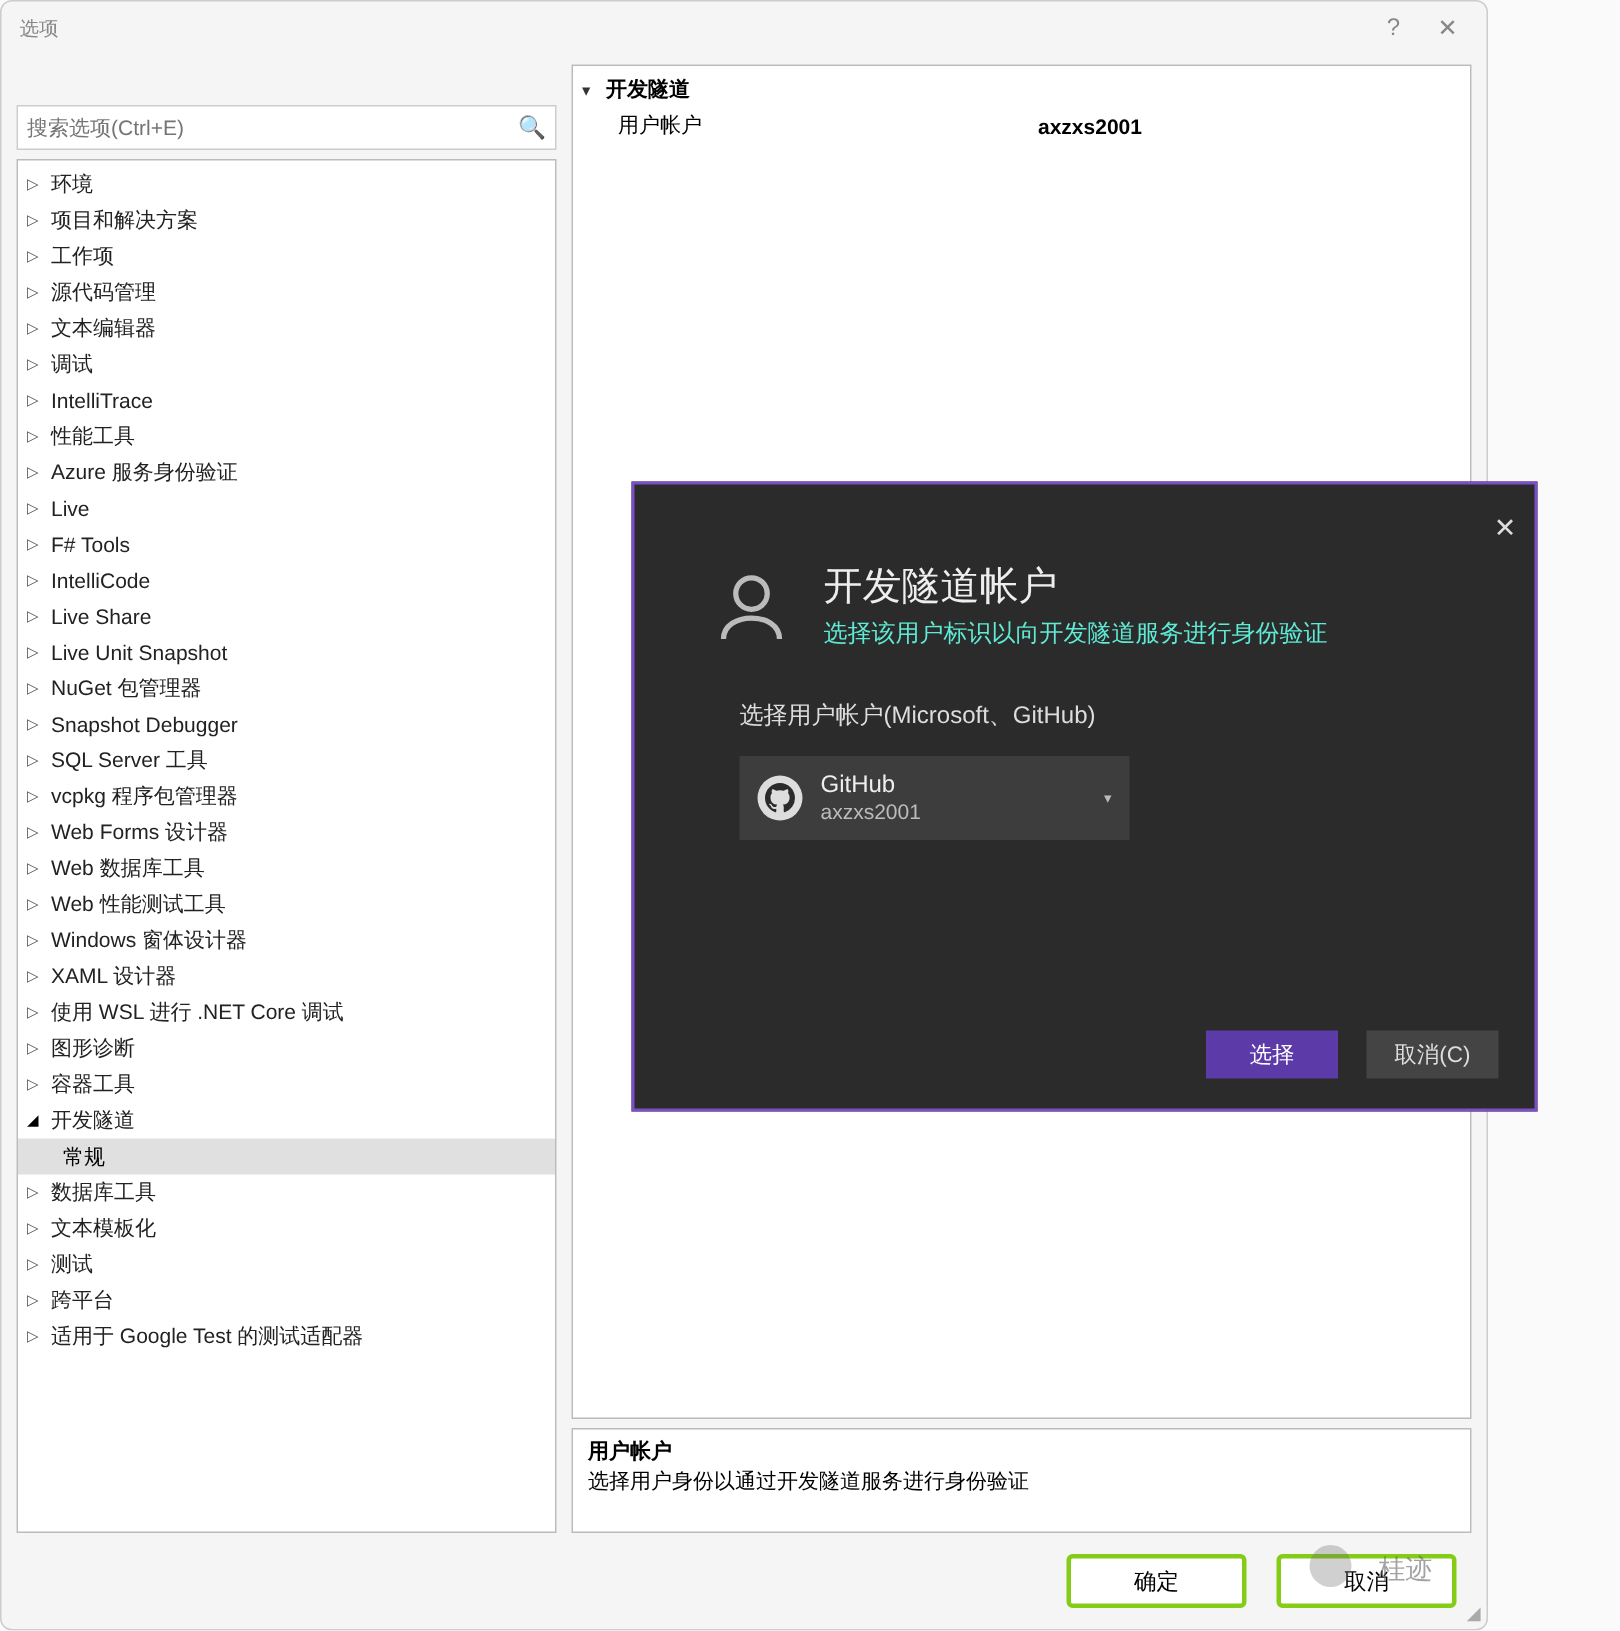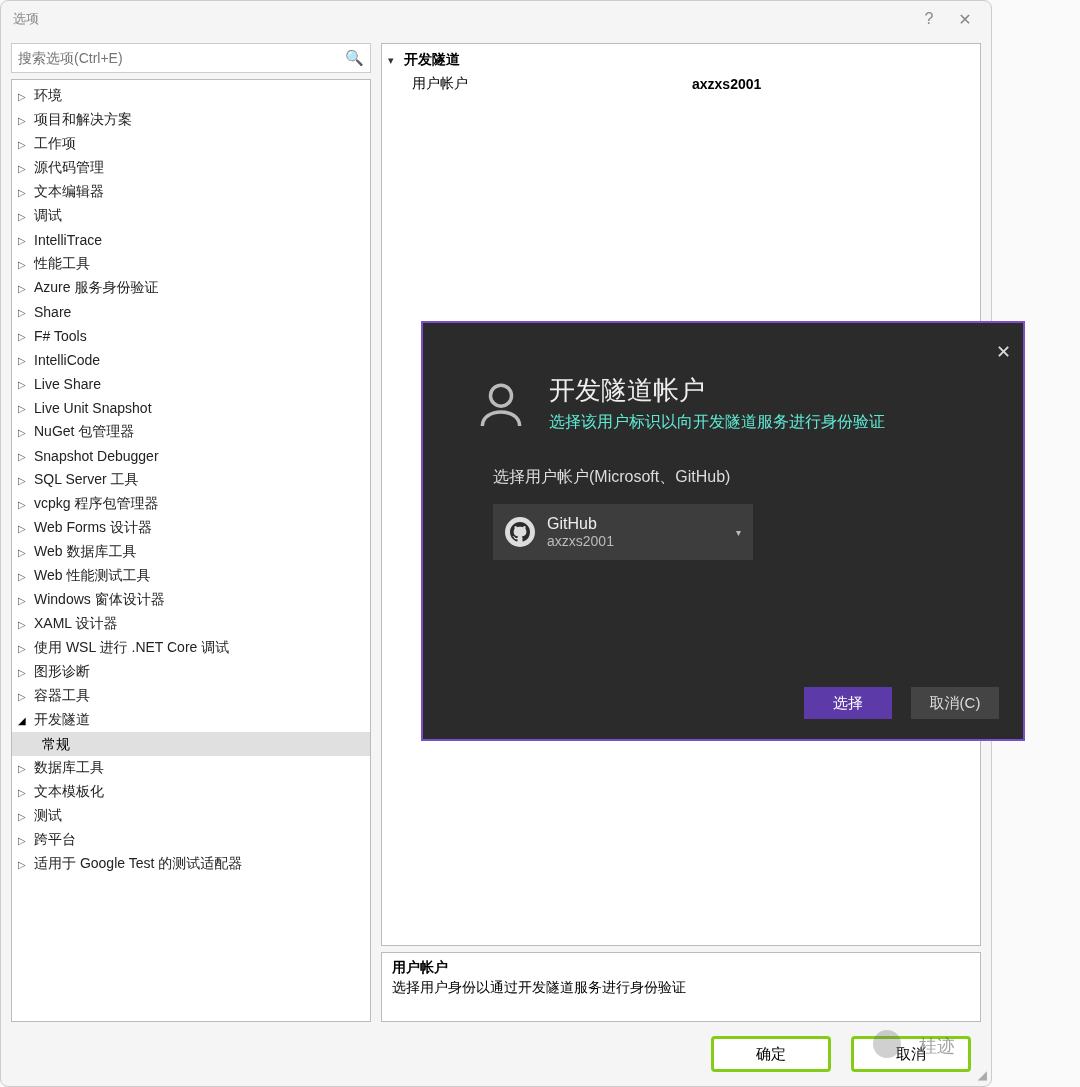--- a/index.html
+++ b/index.html
@@ -44,20 +44,21 @@
   display: flex;
   flex: 1;
   padding: 6px 10px 0 10px;
   gap: 10px;
   overflow: hidden;
 }
 .left {
   width: 360px;
   display: flex;
   flex-direction: column;
+  margin-top: 27px;
 }
 .search-wrap {
   display: flex;
   align-items: center;
   border: 1px solid #ccc;
   background: #fff;
   height: 30px;
   padding: 0 6px;
 }
 .search-wrap input {
@@ -308,21 +309,21 @@
           <div class="tree-item">
             <span class="arrow">▷</span>
             <span>性能工具</span>
           </div>
           <div class="tree-item">
             <span class="arrow">▷</span>
             <span>Azure 服务身份验证</span>
           </div>
           <div class="tree-item">
             <span class="arrow">▷</span>
-            <span>Share</span>
+            <span>Live</span>
           </div>
           <div class="tree-item">
             <span class="arrow">▷</span>
             <span>F# Tools</span>
           </div>
           <div class="tree-item">
             <span class="arrow">▷</span>
             <span>IntelliCode</span>
           </div>
           <div class="tree-item">

